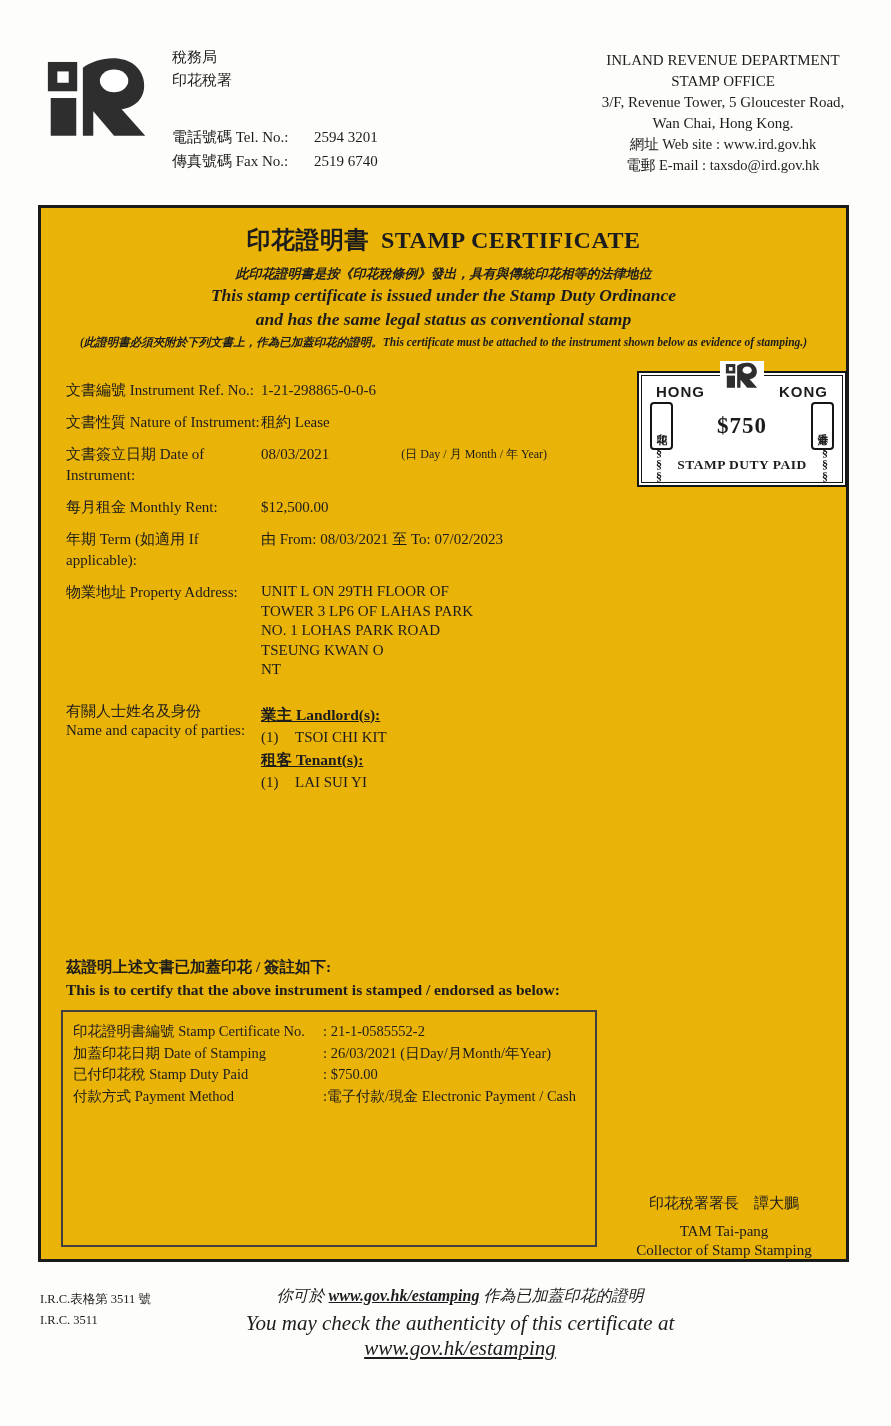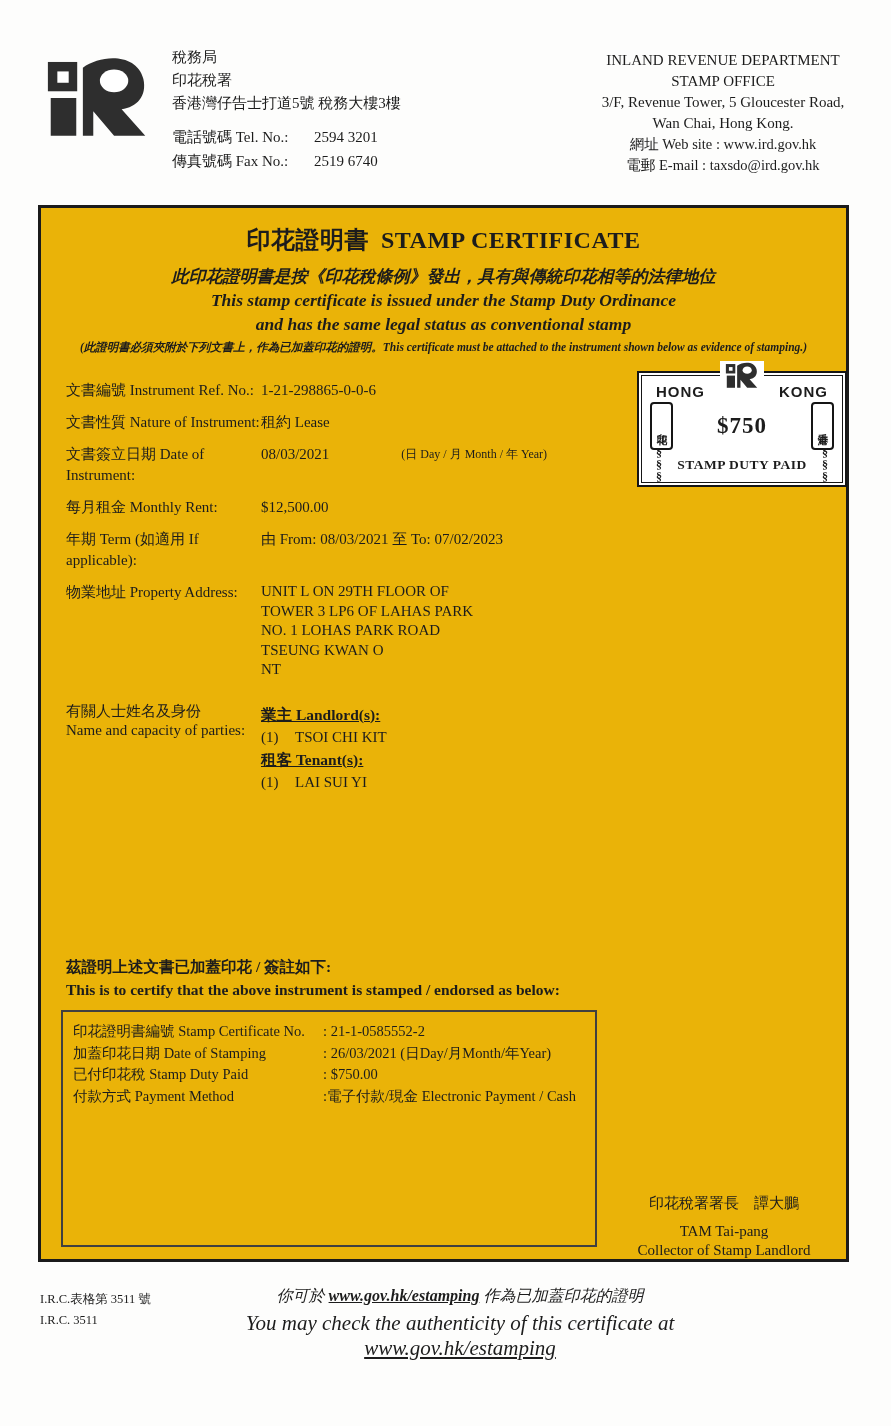--- a/index.html
+++ b/index.html
@@ -15,21 +15,21 @@
   .hdr-contact{left:172px;top:125px;font-size:15px;line-height:24px;}
   .hdr-contact .lab{display:inline-block;min-width:128px;}
   .hdr-contact .val{margin-left:14px;}
   .hdr-right{left:558px;top:50px;width:330px;font-size:15px;line-height:21px;text-align:center;}
   .hdr-right .small{font-size:14.5px;}
 
   
   .cert{left:38px;top:205px;width:805px;height:1051px;border:3px solid #1b1b1b;background:#eab308;}
   .title-row{margin-top:16px;font-size:24px;font-weight:bold;letter-spacing:.5px;}
   .title-row .zh{margin-right:12px;}
-  .sub-zh{margin-top:9px;font-size:17px;font-weight:bold;font-style:italic;}
+  .sub-zh{margin-top:9px;font-size:13px;font-weight:bold;font-style:italic;}
   .sub-en{font-size:17.5px;font-weight:bold;font-style:italic;line-height:24px;}
   .note-line{margin-top:4px;font-size:11.5px;font-weight:bold;font-style:italic;}
 
   .fields{left:25px;top:172px;width:560px;font-size:15px;}
   .frow{display:flex;margin-bottom:11px;line-height:21px;}
   .frow .lab{width:195px;flex:0 0 195px;}
   .frow .val{white-space:pre-wrap;}
   .dnote{font-size:12px;margin-left:72px;}
   .addr-lines div{line-height:19.5px;}
   .parties{margin-top:22px;}
@@ -90,21 +90,20 @@
 
   <div class="abs logo-main">
     <svg viewBox="0 0 110 92" width="104" height="88">
         <use href="#ird-logo"></use>
       </svg>
   </div>
 
   <div class="abs hdr-left">
     <div>稅務局</div>
     <div>印花稅署</div>
-    <div>香港灣仔告士打道5號 稅務大樓3樓</div>
   </div>
 
   <div class="abs hdr-contact">
     <div>
       <span class="lab">電話號碼 Tel. No.:</span><span class="val">2594 3201</span>
     </div>
     <div>
       <span class="lab">傳真號碼 Fax No.:</span><span class="val">2519 6740</span>
     </div>
   </div>
@@ -228,21 +227,21 @@
       </div>
       <div class="drow">
         <span class="lab">付款方式 Payment Method</span>
         <span>:電子付款/現金 Electronic Payment / Cash</span>
       </div>
     </div>
 
     <div class="abs sig">
       <div class="sig-zh">印花稅署署長　譚大鵬</div>
       <div class="sig-en">TAM Tai-pang</div>
-      <div class="sig-en">Collector of Stamp Landlord</div>
+      <div class="sig-en">Collector of Stamp Stamping</div>
     </div>
   </div>
 
   <div class="abs fleft">
     <div>I.R.C.表格第 3511 號</div>
     <div>I.R.C. 3511</div>
   </div>
 
   <div class="abs fcenter">
     <div class="fzh">

